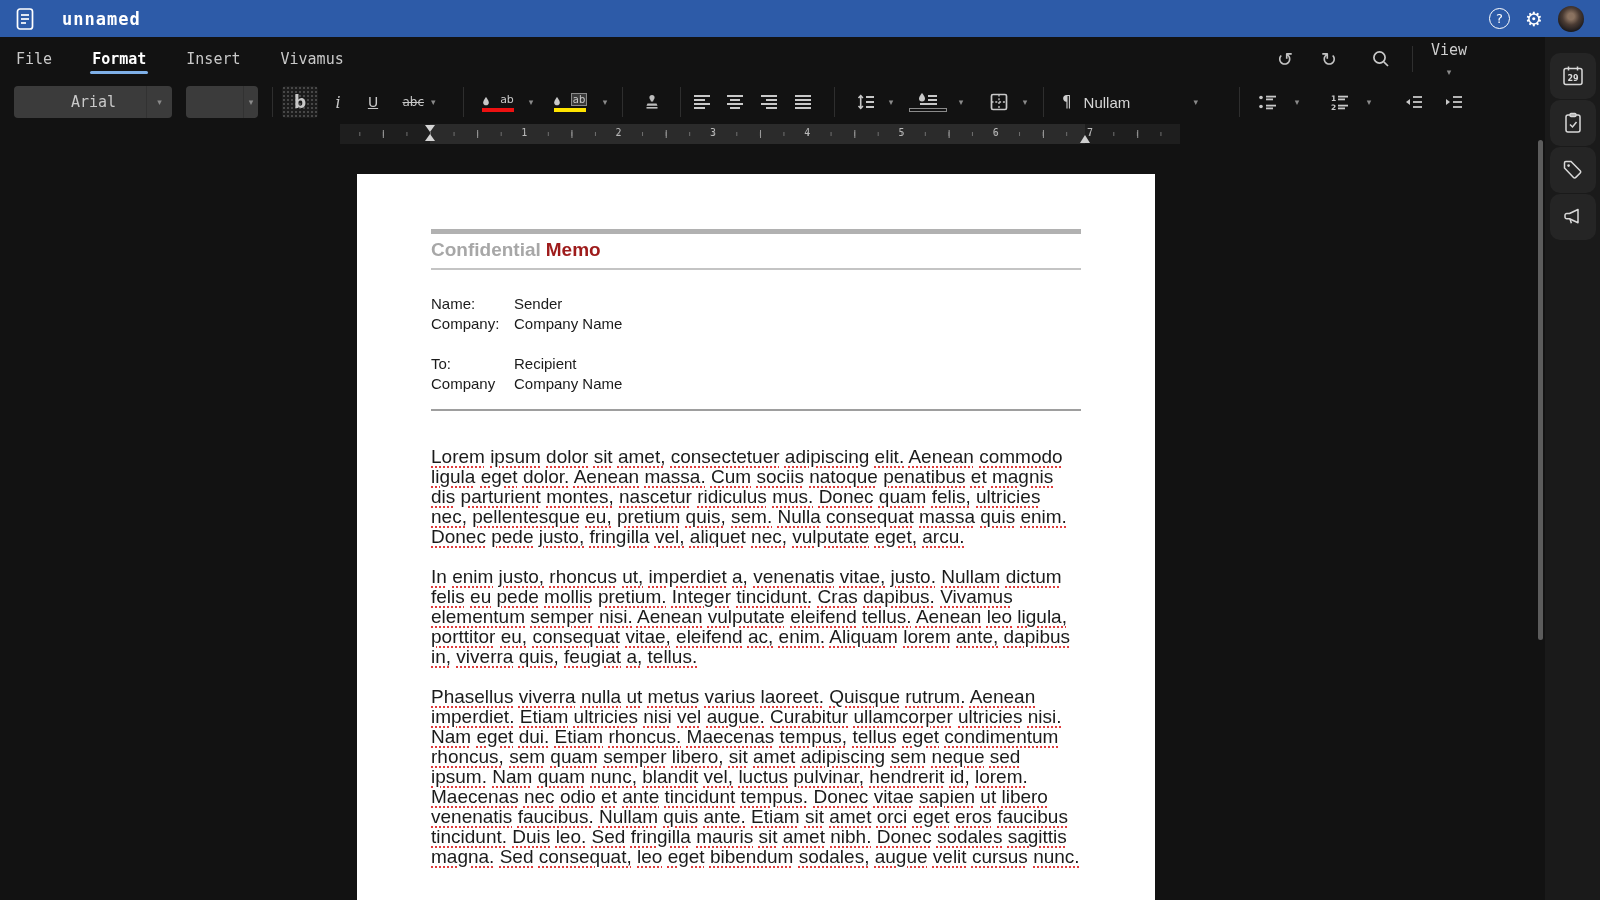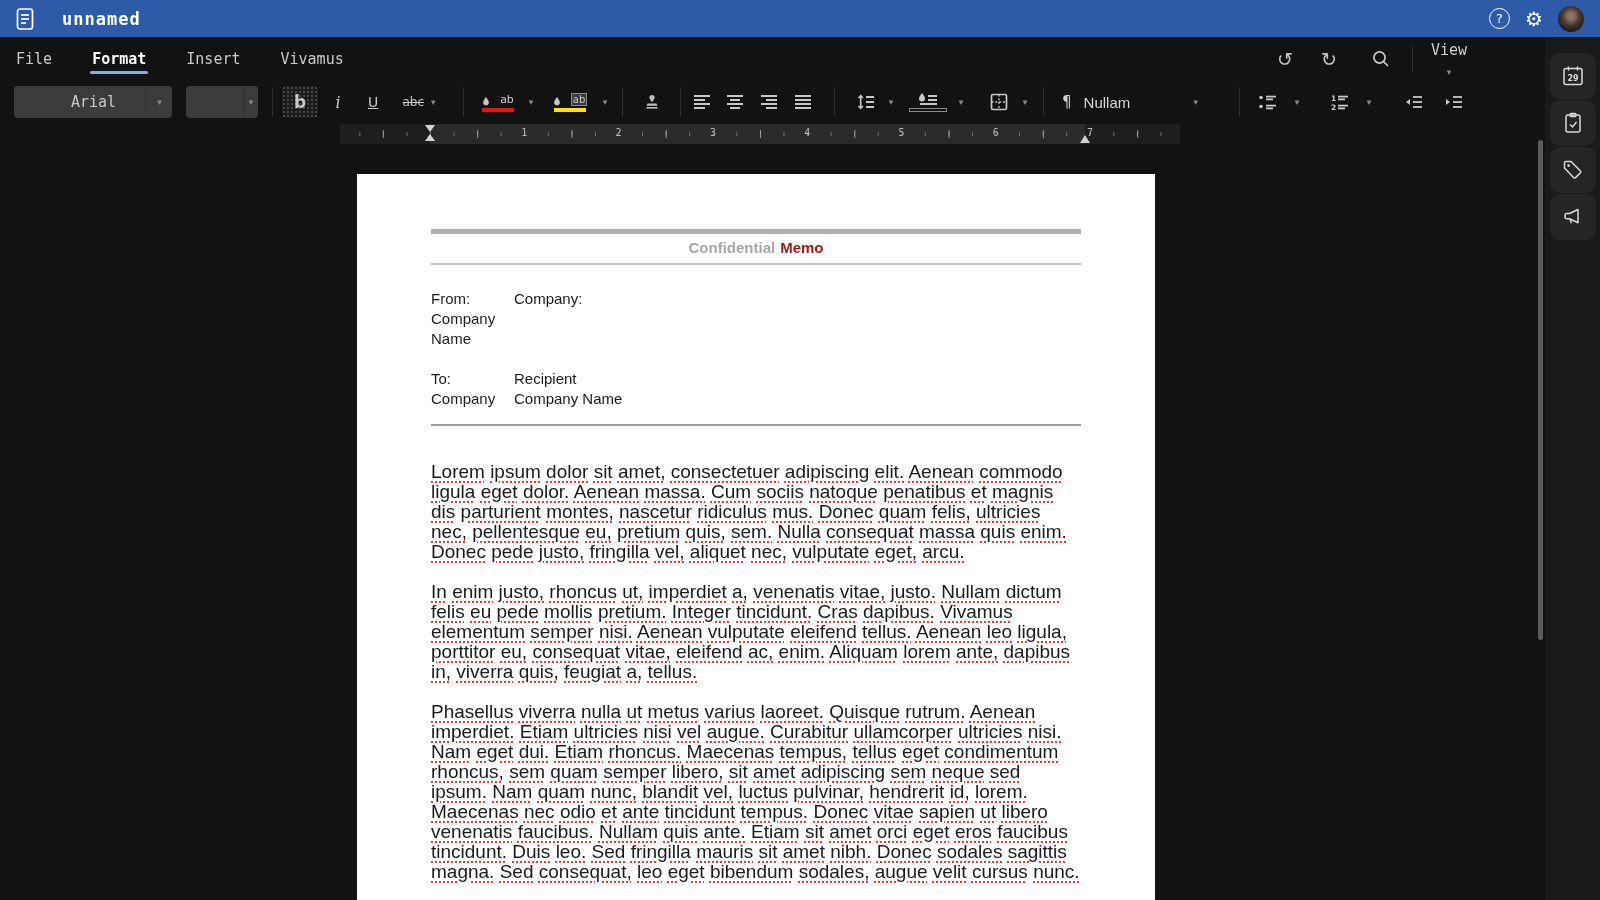--- a/index.html
+++ b/index.html
@@ -78,21 +78,21 @@
   .marker-hourglass .b { width:0; height:0; border-left:5px solid transparent; border-right:5px solid transparent;
       border-bottom:7px solid #d4d4d4; margin-top:2px; }
   .marker-right { position:absolute; left:740px; bottom:1px; width:0; height:0;
       border-left:5px solid transparent; border-right:5px solid transparent; border-bottom:8px solid #cfcfcf; }
 
   
   .canvas { position:absolute; left:0; top:124px; width:1545px; height:776px; }
   .page { position:absolute; left:357px; top:50px; width:798px; height:726px; background:#ffffff;
           padding:55px 74px 0; font-family:"Liberation Sans","DejaVu Sans",sans-serif; color:#1b1b1b; }
   .title-bar { height:5px; background:#b1b1b1; }
-  .doc-title-line { text-align:center; font-size:15px; font-weight:bold; padding:5px 0 7px;
+  .doc-title-line { font-size:19px; font-weight:bold; padding:5px 0 7px;
           border-bottom:2px solid #c4c4c4; }
   .t-gray { color:#a7a7a7; } .t-red { color:#9e1b1b; margin-left:5px; }
   .fields { margin-top:24px; font-size:15px; line-height:20px; }
   .fgroup { display:grid; grid-template-columns:83px auto; margin-bottom:20px; }
   .mid-rule { height:2px; background:#9e9e9e; margin-top:-5px; }
   .paras { margin-top:36px; font-size:19px; line-height:20px; }
   .paras p { margin-bottom:20px; }
   .misspelled { text-decoration-line:underline; text-decoration-style:dotted; text-decoration-color:#e23b3b;
           text-decoration-thickness:2px; text-underline-offset:3px; }
 
@@ -381,21 +381,22 @@
 
 <div class="canvas">
   <div class="page">
     <div class="title-bar"></div>
     <div class="doc-title-line">
       <span class="t-gray">Confidential</span><span class="t-red">Memo</span>
     </div>
 
     <div class="fields">
       <div class="fgroup">
-        <span>From:</span>
+        <span>Name:</span>
+        <span>Sender</span>
         <span>Company:</span>
         <span>Company Name</span>
       </div>
       <div class="fgroup">
         <span>To:</span>
         <span>Recipient</span>
         <span>Company</span>
         <span>Company Name</span>
       </div>
     </div>

